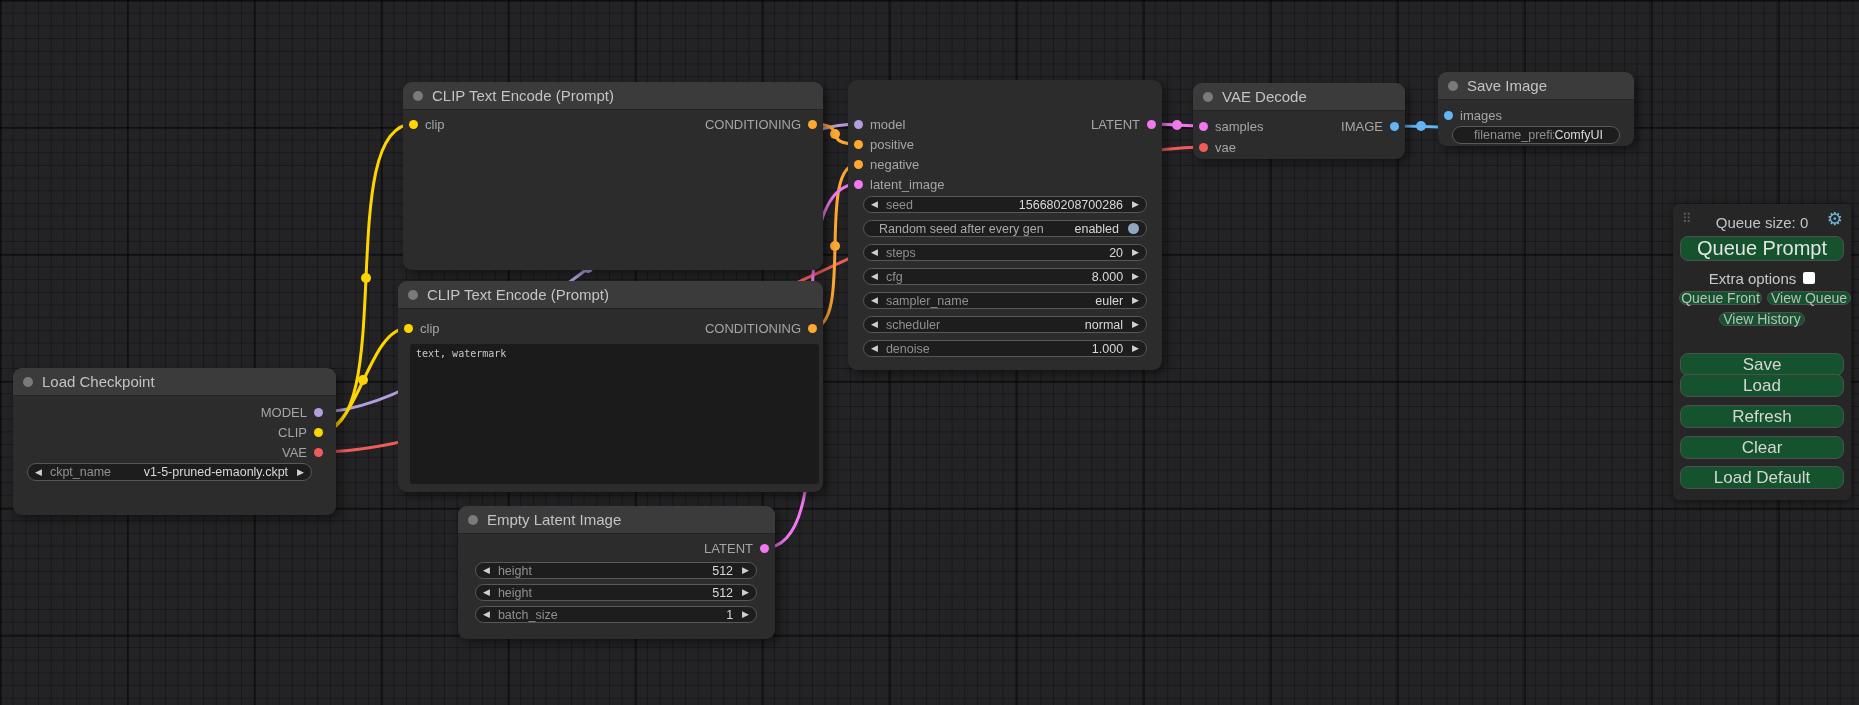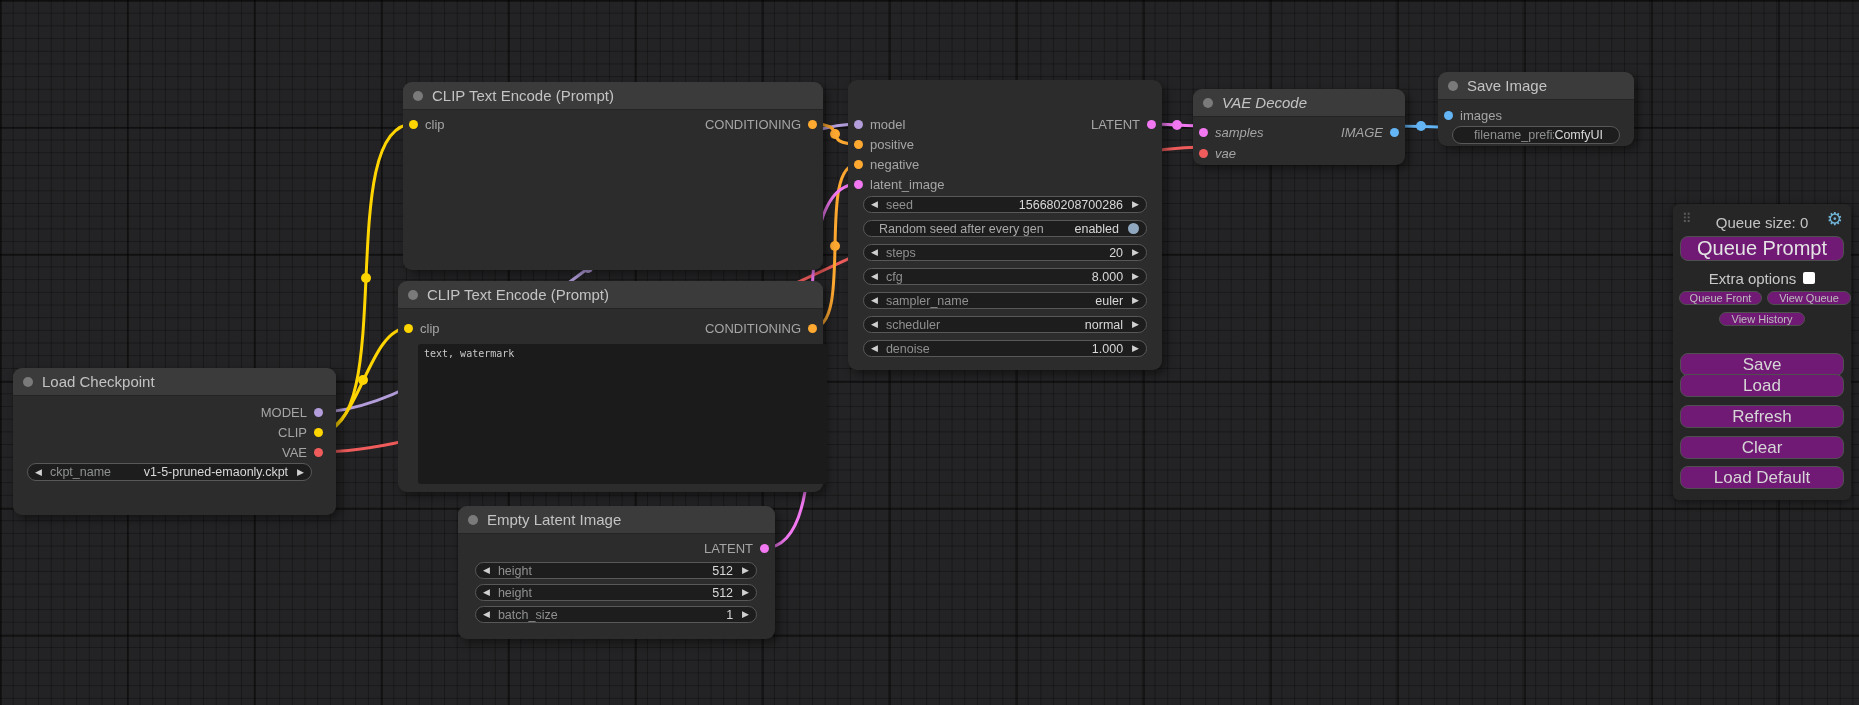--- a/index.html
+++ b/index.html
@@ -37,26 +37,26 @@
   .nodetext{position:absolute;background:#1b1b1b;border-radius:3px;color:#c8c8c8;
     font-family:"DejaVu Sans Mono",monospace;font-size:10px;line-height:1.4;
     padding:3px 6px;white-space:pre-wrap;word-break:break-word;box-sizing:border-box;}
   
   .panel{position:absolute;z-index:3;left:1673px;top:204px;width:178px;height:296px;
     background:#262626;border-radius:6px;box-shadow:0 2px 8px rgba(0,0,0,.5);}
   .drag-handle{position:absolute;left:9px;top:7px;color:#5c5c5c;font-size:13px;cursor:move;}
   .queue-size{position:absolute;left:0;right:0;top:10px;text-align:center;
     color:#c3c3c3;font-size:15px;}
   .gear{position:absolute;right:8px;top:6px;font-size:18px;line-height:1;cursor:pointer;}
-  .pbtn{position:absolute;background:#701a75;border:1px solid #4f4f4f;border-radius:8px;
+  .pbtn{position:absolute;background:#14532d;border:1px solid #4f4f4f;border-radius:8px;
     color:#d6d6d6;display:flex;align-items:center;justify-content:center;
     box-sizing:border-box;cursor:pointer;}
   .pbtn.big{left:7px;width:164px;height:23px;font-size:17px;}
   .pbtn.prompt{left:7px;top:32px;width:164px;height:25px;font-size:20px;color:#e4e4e4;}
-  .pbtn.small{height:14px;font-size:11px;border-radius:7px;color:#bdbdbd;}
+  .pbtn.small{height:14px;font-size:14px;border-radius:7px;color:#bdbdbd;}
   .extra-row{position:absolute;left:0;right:0;top:66px;height:16px;display:flex;
     align-items:center;justify-content:center;gap:7px;color:#c8c8c8;font-size:15px;}
   .checkbox{width:12px;height:12px;background:#ffffff;border-radius:2px;cursor:pointer;}
 </style>
 </head>
 <body>
 
 <div id="stage">
 
   <svg id="links" width="1859" height="705">
@@ -126,21 +126,21 @@
       <span>CLIP Text Encode (Prompt)</span>
     </div>
     <div class="slot in" style="top:37px">
       <span class="dot" style="background-color: rgb(255, 213, 0);"></span>
       <span>clip</span>
     </div>
     <div class="slot out" style="top:37px">
       <span class="dot" style="background-color: rgb(255, 169, 49);"></span>
       <span>CONDITIONING</span>
     </div>
-    <div class="nodetext" style="left:20px;top:63px;width:409px;height:140px">text, watermark</div>
+    <div class="nodetext" style="left:12px;top:63px;width:409px;height:140px">text, watermark</div>
   </div>
 
   <div class="node" style="left:458px;top:506px;width:317px;height:133px;">
     <div class="node-title">
       <span class="title-dot"></span>
       <span>Empty Latent Image</span>
     </div>
     <div class="slot out" style="top:32px">
       <span class="dot" style="background-color: rgb(241, 120, 241);"></span>
       <span>LATENT</span>
@@ -222,21 +222,21 @@
       <span class="warr">▶</span>
     </div>
     <div class="widget" style="left:15px;top:260px;width:284px">
       <span class="warr">◀</span>
       <span class="wname">denoise</span>
       <span class="wval">1.000</span>
       <span class="warr">▶</span>
     </div>
   </div>
 
-  <div class="node" style="left:1193px;top:89px;width:212px;height:76px;font-style:italic;">
+  <div class="node" style="left:1193px;top:83px;width:212px;height:76px;">
     <div class="node-title">
       <span class="title-dot"></span>
       <span>VAE Decode</span>
     </div>
     <div class="slot in" style="top:33px">
       <span class="dot" style="background-color: rgb(241, 120, 241);"></span>
       <span>samples</span>
     </div>
     <div class="slot in" style="top:54px">
       <span class="dot" style="background-color: rgb(240, 92, 92);"></span>

